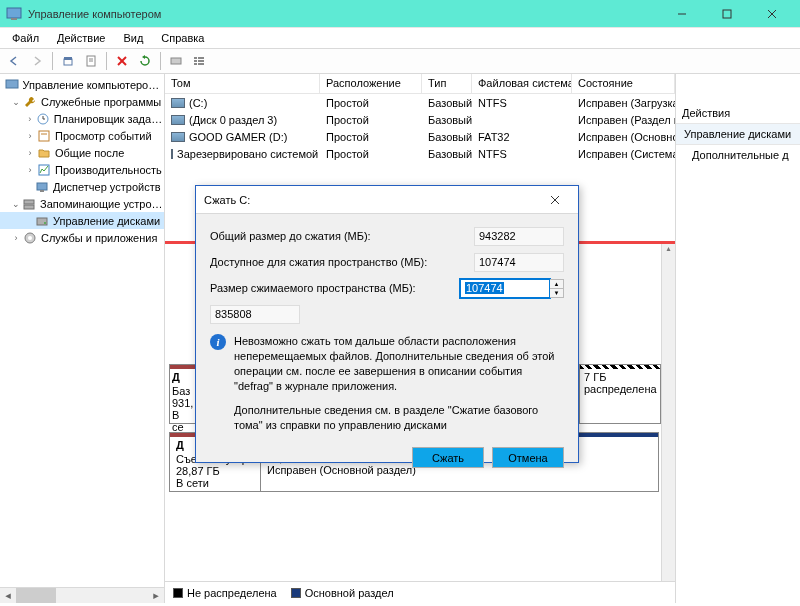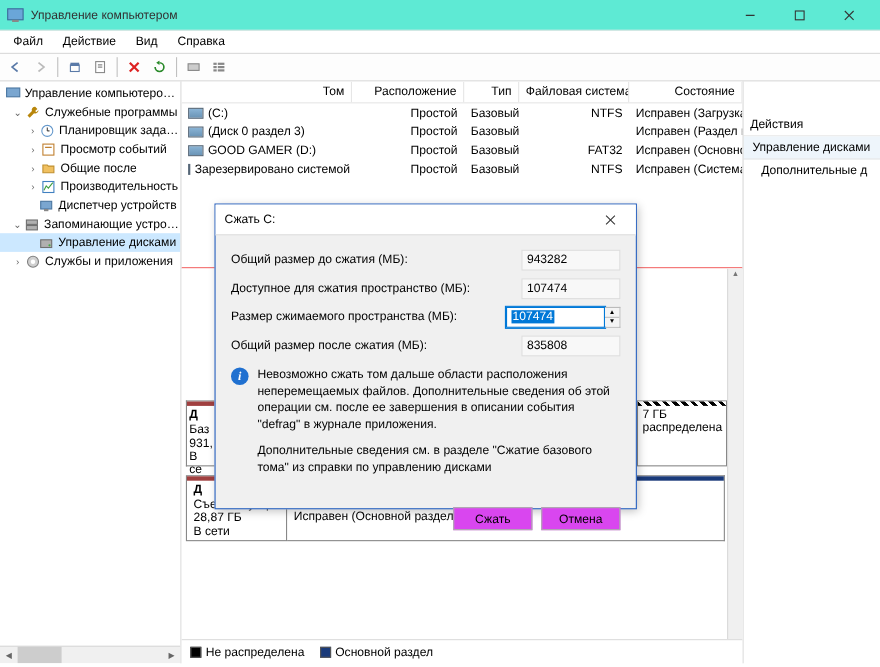--- a/index.html
+++ b/index.html
@@ -25,21 +25,21 @@
   .tree-row.sel { background: #cce8ff; }
   .tree-row .twisty { width: 12px; text-align: center; color: #666; font-size: 9px; }
   .tree-row .ticon { width: 16px; height: 16px; margin-right: 3px; display: flex; align-items: center; justify-content: center; }
   .tree-row .tlabel { overflow: hidden; text-overflow: ellipsis; }
   .tree-scroll { position: absolute; bottom: 0; left: 0; right: 0; height: 16px; background: #f0f0f0; border-top: 1px solid #d9d9d9; display: flex; }
   .tree-scroll .thumb { background: #cdcdcd; height: 100%; width: 40px; }
   .tree-scroll .arr { width: 16px; display: flex; align-items: center; justify-content: center; color: #666; }
 
   .center { flex: 1; display: flex; flex-direction: column; border-right: 1px solid #d9d9d9; overflow: hidden; position: relative; }
 
-  .grid { height: 170px; border-bottom: 1px solid #ef4444; overflow: hidden; position: relative; text-align: right; }
+  .grid { height: 170px; border-bottom: 3px solid #ef4444; overflow: hidden; position: relative; }
   .grid-head { display: flex; height: 20px; background: #fff; border-bottom: 1px solid #e6e6e6; }
   .grid-head .gh { padding: 3px 6px; border-right: 1px solid #e6e6e6; overflow: hidden; white-space: nowrap; }
   .grid-row { display: flex; height: 17px; align-items: center; }
   .grid-row .gc { padding: 0 6px; overflow: hidden; white-space: nowrap; }
   .gc.vol { display: flex; align-items: center; gap: 4px; }
   .vol-icon { width: 14px; height: 10px; background: linear-gradient(#8ab4d6,#6a94b6); border: 1px solid #567; }
 
   .diskmap-wrap { flex: 1; overflow: hidden; background: #fff; position: relative; }
   .diskmap { position: absolute; }
 
@@ -75,21 +75,21 @@
   .dlg-row .val.ro { border-color: #ddd; background: #f8f8f8; }
   .dlg-row .val.sel { border-color: #0078d7; outline: 1px solid #0078d7; }
   .dlg-row .val.sel .seltxt { background: #0078d7; color: #fff; padding: 0 1px; }
   .spin { width: 14px; height: 19px; display: flex; flex-direction: column; border: 1px solid #bbb; border-left: none; }
   .spin div { flex: 1; display: flex; align-items: center; justify-content: center; font-size: 6px; background: #f4f4f4; }
   .spin div:first-child { border-bottom: 1px solid #bbb; }
   .dlg-info { display: flex; gap: 8px; padding: 6px 0 10px; }
   .dlg-info .infotxt { font-size: 11px; line-height: 1.35; }
   .info-icon { width: 16px; height: 16px; border-radius: 50%; background: #2070d0; color: #fff; display: flex; align-items: center; justify-content: center; font-weight: bold; font-style: italic; font-family: Georgia, serif; flex-shrink: 0; }
   .dlg-buttons { display: flex; justify-content: flex-end; gap: 8px; padding-top: 4px; }
-  .dlg-buttons button { min-width: 72px; height: 21px; border: 1px solid #adadad; background: #d946ef; cursor: pointer; margin-top: 14px; }
+  .dlg-buttons button { min-width: 72px; height: 21px; border: 1px solid #adadad; background: #0ea5e9; cursor: pointer; }
 
   svg { display: block; }
 </style>
 </head>
 <body>
 
 <div class="titlebar">
   <span class="app-icon">
     <svg width="16" height="16">
         <rect x="1" y="2" width="14" height="10" fill="#6aa6d8" stroke="#3a6a9a"></rect>
@@ -425,21 +425,20 @@
     </div>
     <div class="dlg-row">
       <span class="lbl">Размер сжимаемого пространства (МБ):</span>
       <span class="val sel"><span class="seltxt">107474</span></span>
       <div class="spin">
           <div>▲</div>
           <div>▼</div>
         </div>
     </div>
     <div class="dlg-row">
-      <span class="lbl">Общий размер после сжатия (МБ):</span>
       <span class="val ro">835808</span>
     </div>
     <div class="dlg-info">
       <div class="info-icon">i</div>
       <div class="infotxt">Невозможно сжать том дальше области расположения неперемещаемых файлов. Дополнительные сведения об этой операции см. после ее завершения в описании события "defrag" в журнале приложения.</div>
     </div>
     <div class="dlg-info" style="padding-top:0">
       <div style="width:16px;flex-shrink:0;"></div>
       <div class="infotxt">Дополнительные сведения см. в разделе "Сжатие базового тома" из справки по управлению дисками</div>
     </div>

